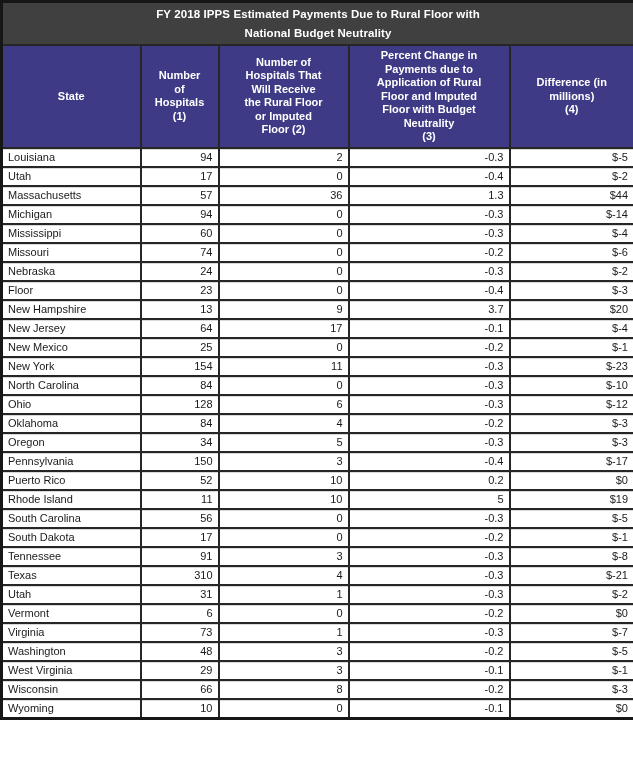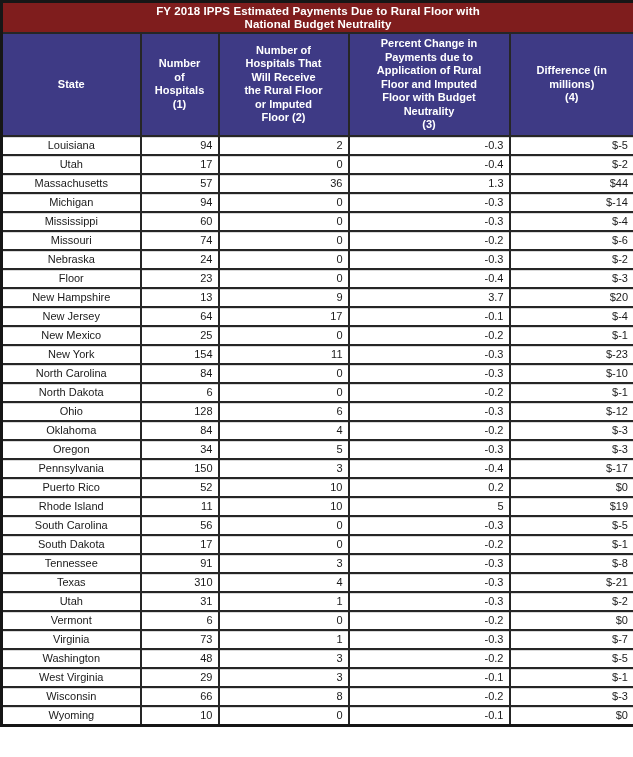--- a/index.html
+++ b/index.html
@@ -15,26 +15,26 @@
     width: 633px;
     border-collapse: collapse;
     table-layout: fixed;
     border: 3px solid #161616;
   }
   table.ipps th, table.ipps td {
     border: 2px solid #262626;
     overflow: hidden;
   }
   th.title-cell {
-    background: #7f1d1d;
+    background: #404040;
     color: #FFFFFF;
     font-size: 11.5px;
     font-weight: bold;
     text-align: center;
-    line-height: 13px;
+    line-height: 19px;
     padding: 2px 2px 1px 2px;
     white-space: pre-line;
     letter-spacing: 0.1px;
   }
   tr.col-head th {
     background: #3E3A85;
     color: #FFFFFF;
     font-size: 11px;
     font-weight: bold;
     text-align: center;
@@ -47,21 +47,21 @@
   tbody td {
     background: #FFFFFF;
     color: #1A1A1A;
     font-size: 11px;
     line-height: 13px;
     height: 15px;
     padding: 1px 5px 1px 5px;
     box-shadow: inset 0 1px 0 #D9D9D9;
     white-space: nowrap;
   }
-  td.left  { text-align: center; }
+  td.left  { text-align: left; }
   td.right { text-align: right; }
 </style>
 </head>
 <body>
 
 <div class="table-wrap">
   <table class="ipps">
     <colgroup>
       <col style="width:139px">
       <col style="width:78px">
@@ -184,27 +184,20 @@
           <td class="right">$-23</td>
         </tr>
         <tr>
           <td class="left">North Carolina</td>
           <td class="right">84</td>
           <td class="right">0</td>
           <td class="right">-0.3</td>
           <td class="right">$-10</td>
         </tr>
         <tr>
-          <td class="left">North Dakota</td>
-          <td class="right">6</td>
-          <td class="right">0</td>
-          <td class="right">-0.2</td>
-          <td class="right">$-1</td>
-        </tr>
-        <tr>
           <td class="left">Ohio</td>
           <td class="right">128</td>
           <td class="right">6</td>
           <td class="right">-0.3</td>
           <td class="right">$-12</td>
         </tr>
         <tr>
           <td class="left">Oklahoma</td>
           <td class="right">84</td>
           <td class="right">4</td>

